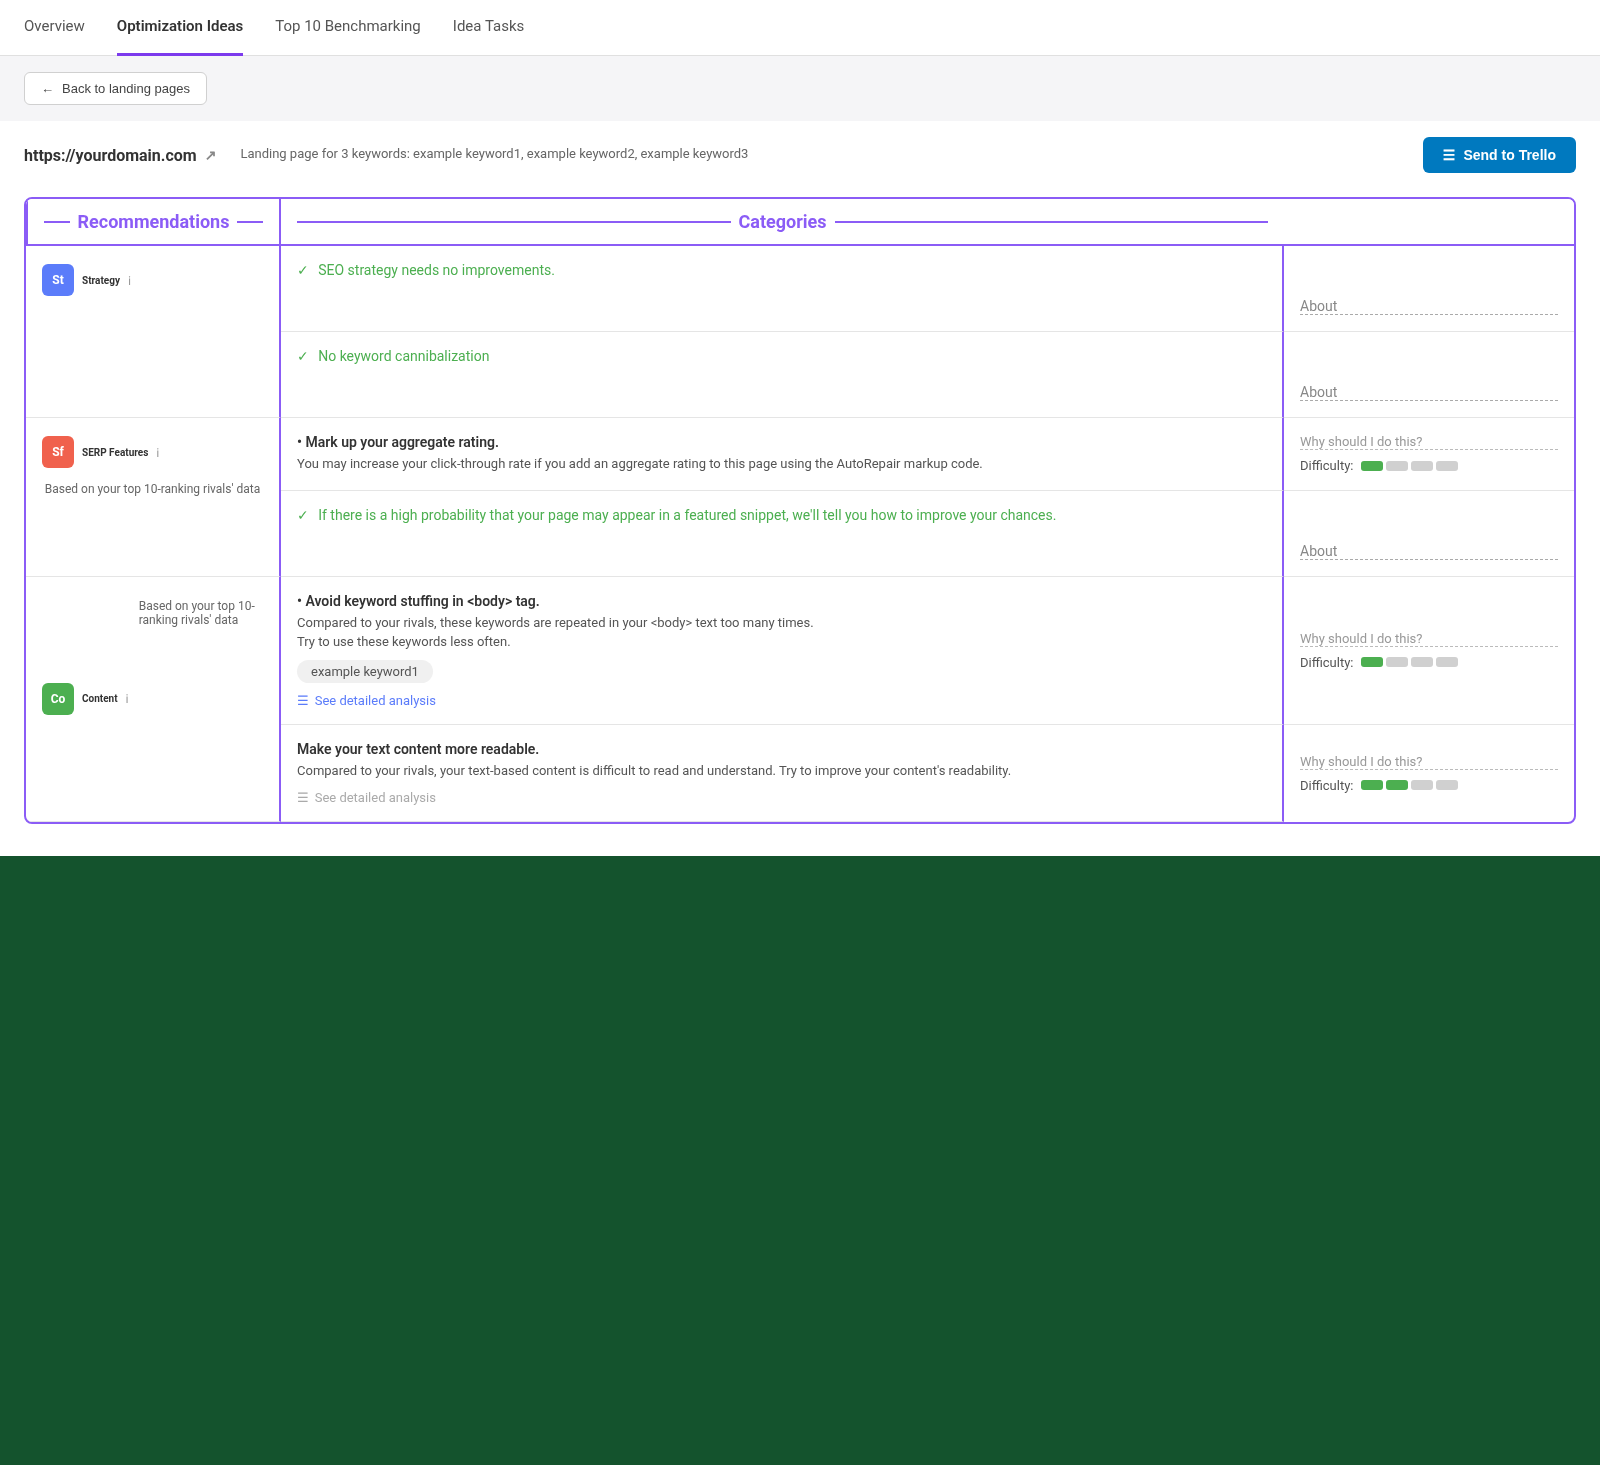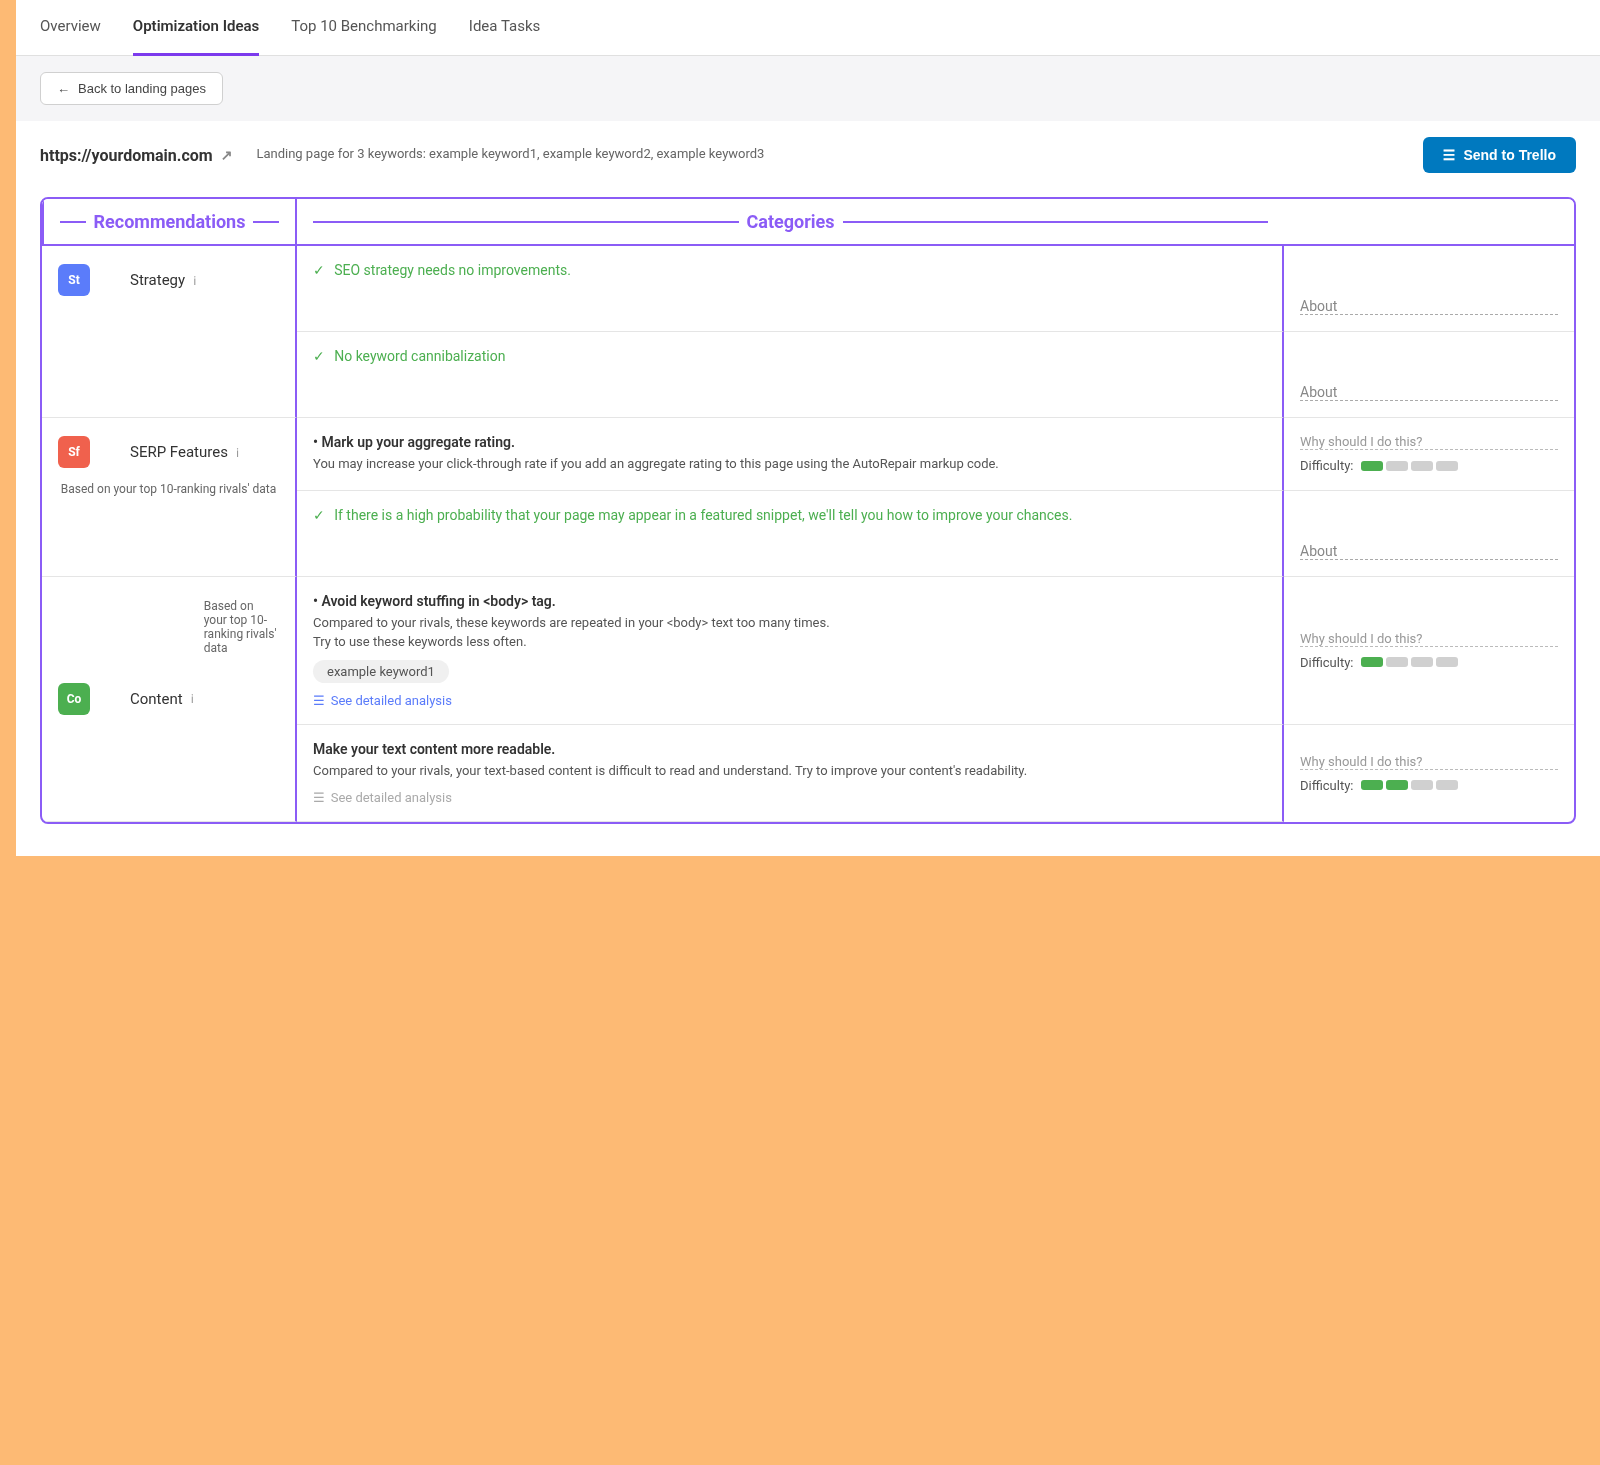--- a/index.html
+++ b/index.html
@@ -1,18 +1,18 @@
 <!DOCTYPE html>
 <html><head>
   <meta charset="utf-8">
   <style>
     * { box-sizing: border-box; margin: 0; padding: 0; }
     body { font-family: -apple-system, BlinkMacSystemFont, 'Segoe UI', Roboto, sans-serif; background: #f5f5f7; color: #333; font-size: 14px; }
 
-    .app-container { background: #fdba74; min-height: 1465px; max-width: 1600px; margin: 0 auto; padding-left: 16px; }
+    .app-container { background: #14532d; min-height: 1465px; max-width: 1600px; margin: 0 auto; }
 
     
     .top-nav { display: flex; align-items: center; padding: 0 24px; border-bottom: 1px solid #e0e0e0; background: #fff; height: 56px; gap: 32px; }
     .nav-item { font-size: 15px; color: #555; cursor: pointer; padding: 18px 0; border-bottom: 3px solid transparent; white-space: nowrap; }
     .nav-item.active { color: #333; font-weight: 600; border-bottom: 3px solid #7c3aed; }
 
     
     .back-row { padding: 16px 24px; background: #f5f5f7; }
     .back-btn { display: inline-flex; align-items: center; gap: 8px; padding: 8px 16px; background: #fff; border: 1px solid #d0d0d0; border-radius: 6px; cursor: pointer; font-size: 13px; color: #444; }
 
@@ -26,21 +26,21 @@
 
     
     .main-content { padding: 16px 24px 32px; background: #fff; }
 
     .category-badge { display: inline-flex; align-items: center; justify-content: center; width: 32px; height: 32px; border-radius: 6px; color: #fff; font-size: 12px; font-weight: 700; }
     .badge-strategy { background: #5b7cfa; }
     .badge-serp { background: #f0614d; }
     .badge-content { background: #4caf50; }
 
     .category-header { display: flex; align-items: center; gap: 8px; }
-    .category-name { font-size: 15px; font-weight: 400; margin-left: 32px; }
+    .category-name { font-size: 10px; font-weight: 700; }
     .info-icon { color: #999; font-size: 12px; cursor: pointer; }
     .category-sub { font-size: 12px; color: #666; margin-top: 4px; }
     .rec-check { color: #4caf50; font-size: 14px; margin-right: 6px; }
     .rec-check-text { color: #4caf50; font-size: 14px; }
     .rec-desc { font-size: 13px; color: #555; margin-top: 4px; line-height: 1.5; }
 
     .keyword-tag { display: inline-block; background: #f0f0f0; border-radius: 20px; padding: 4px 14px; font-size: 13px; color: #555; margin-top: 8px; }
     .see-analysis { color: #5b7cfa; font-size: 13px; margin-top: 10px; display: flex; align-items: center; gap: 6px; cursor: pointer; }
 
     .about-text { color: #888; font-size: 14px; border-bottom: 1px dashed #aaa; display: inline-block; cursor: pointer; margin-top: 36px; }

